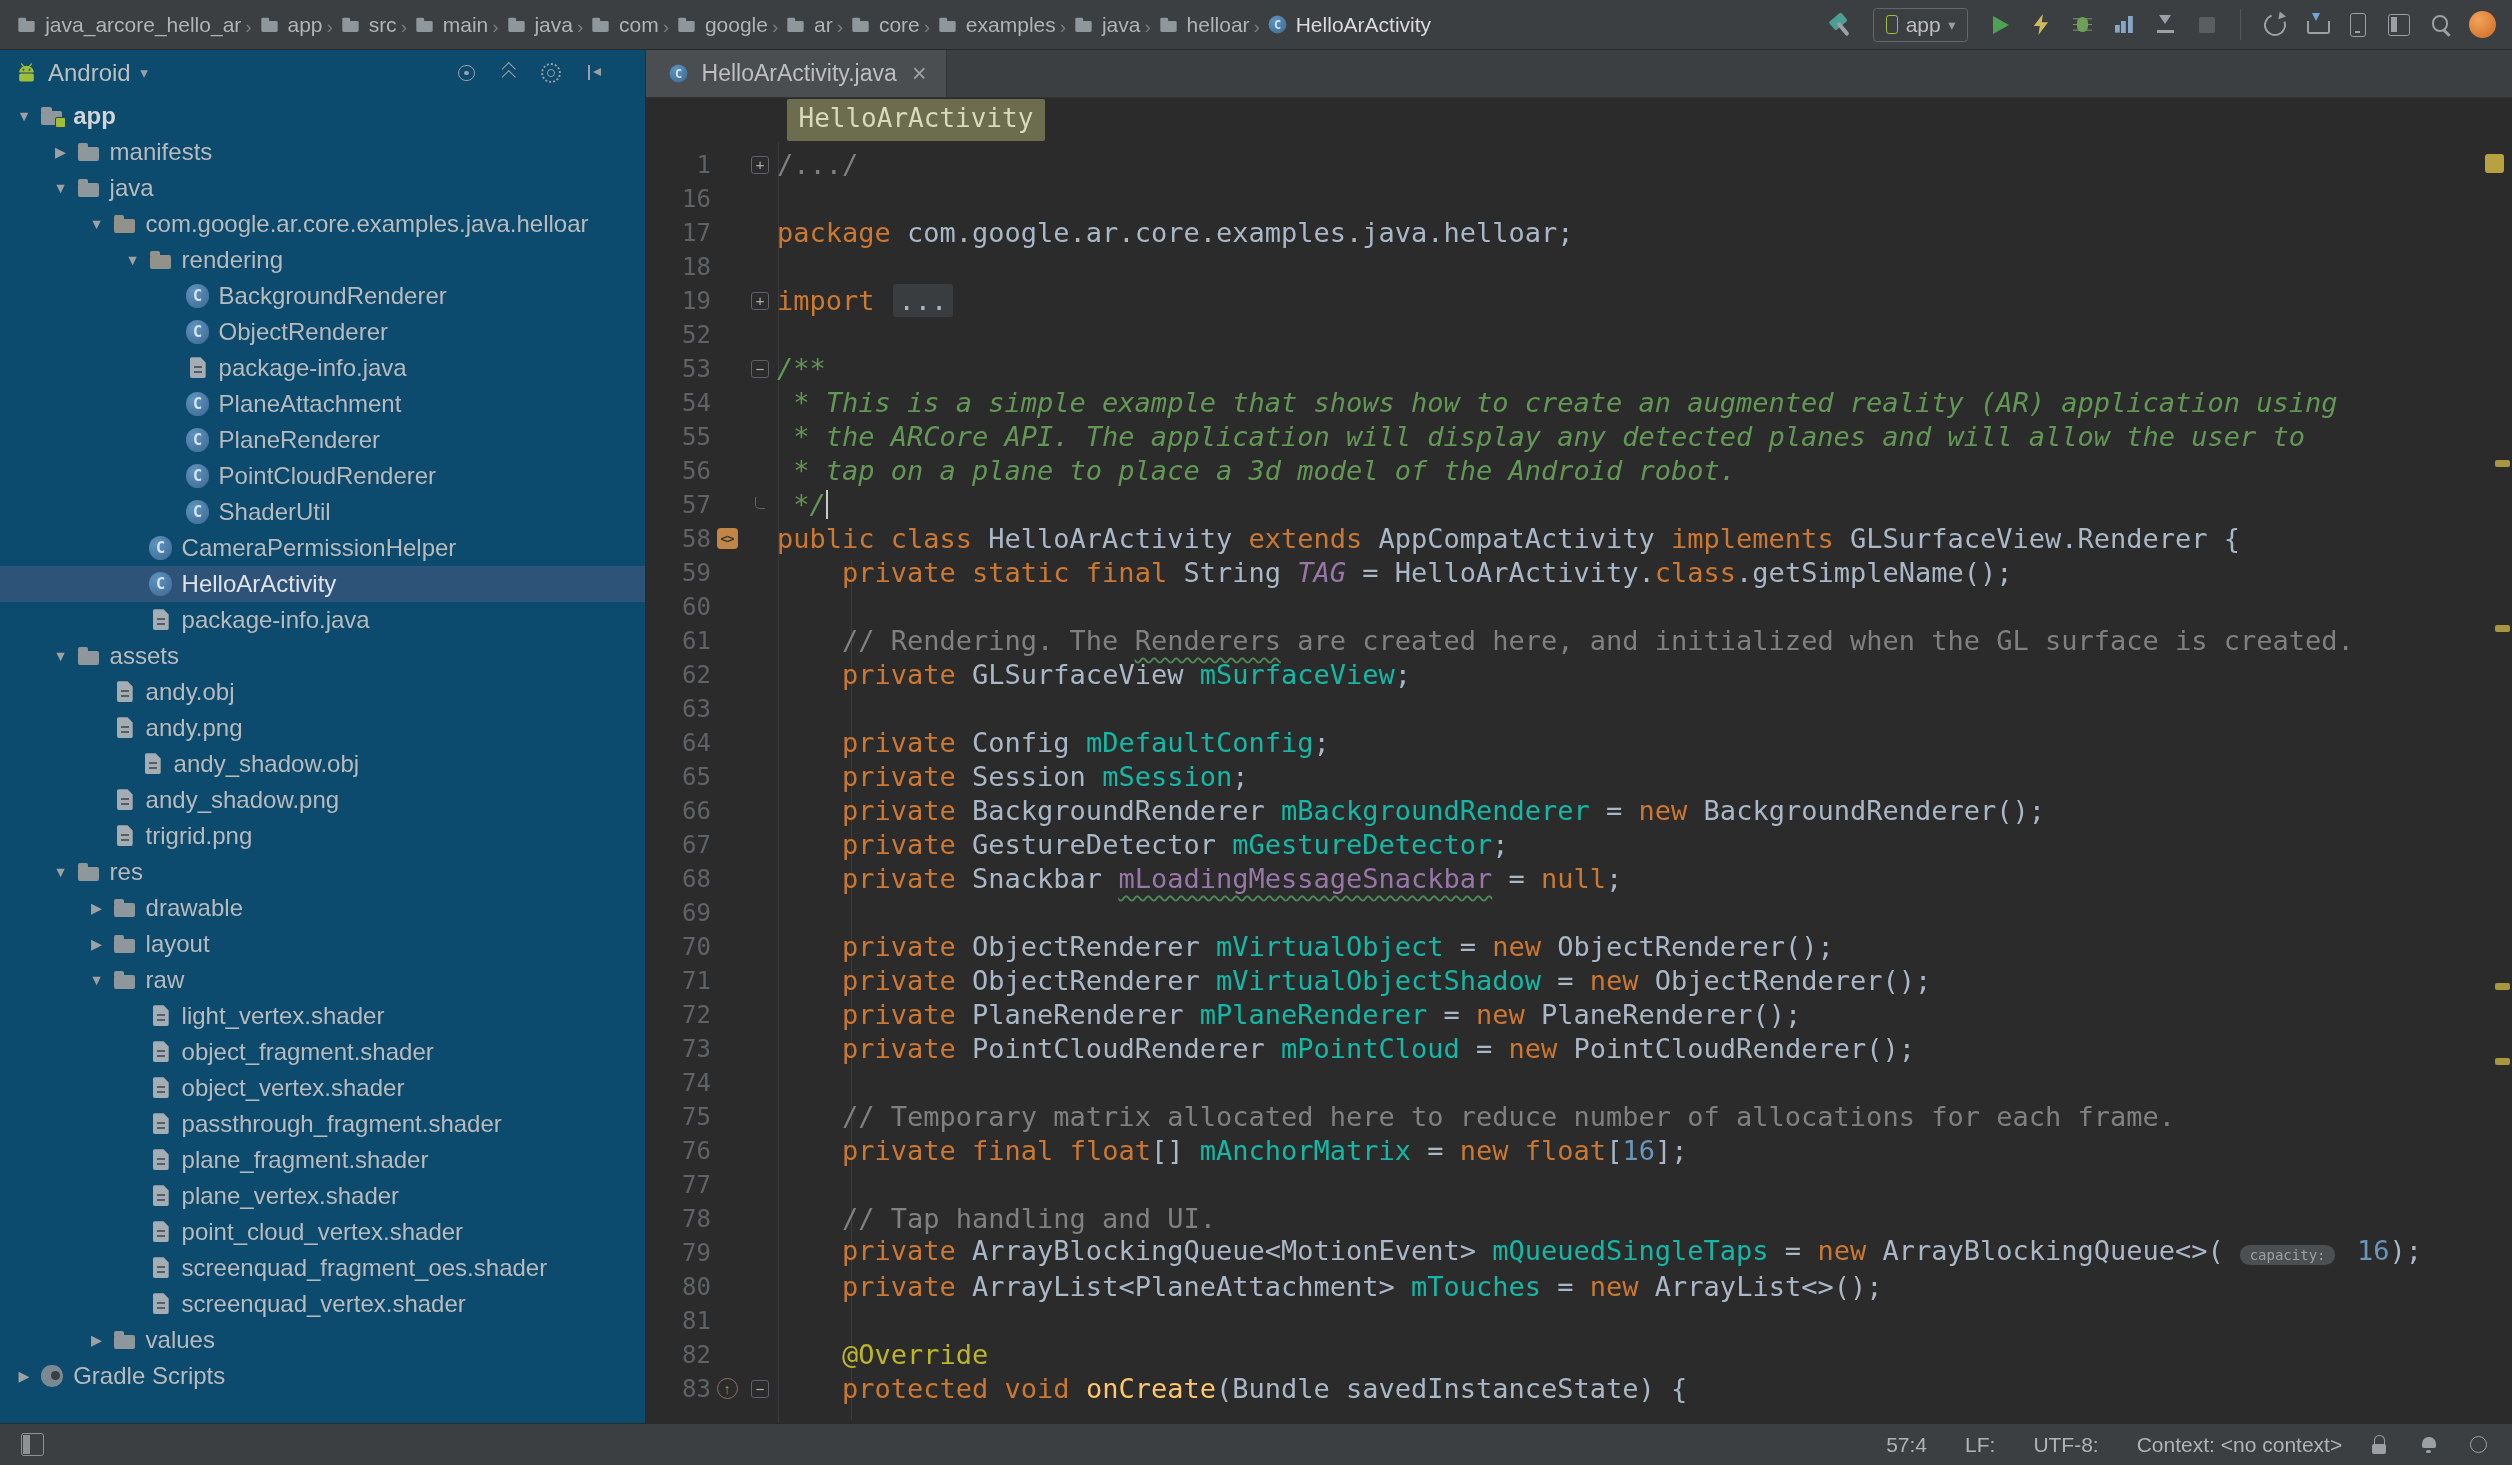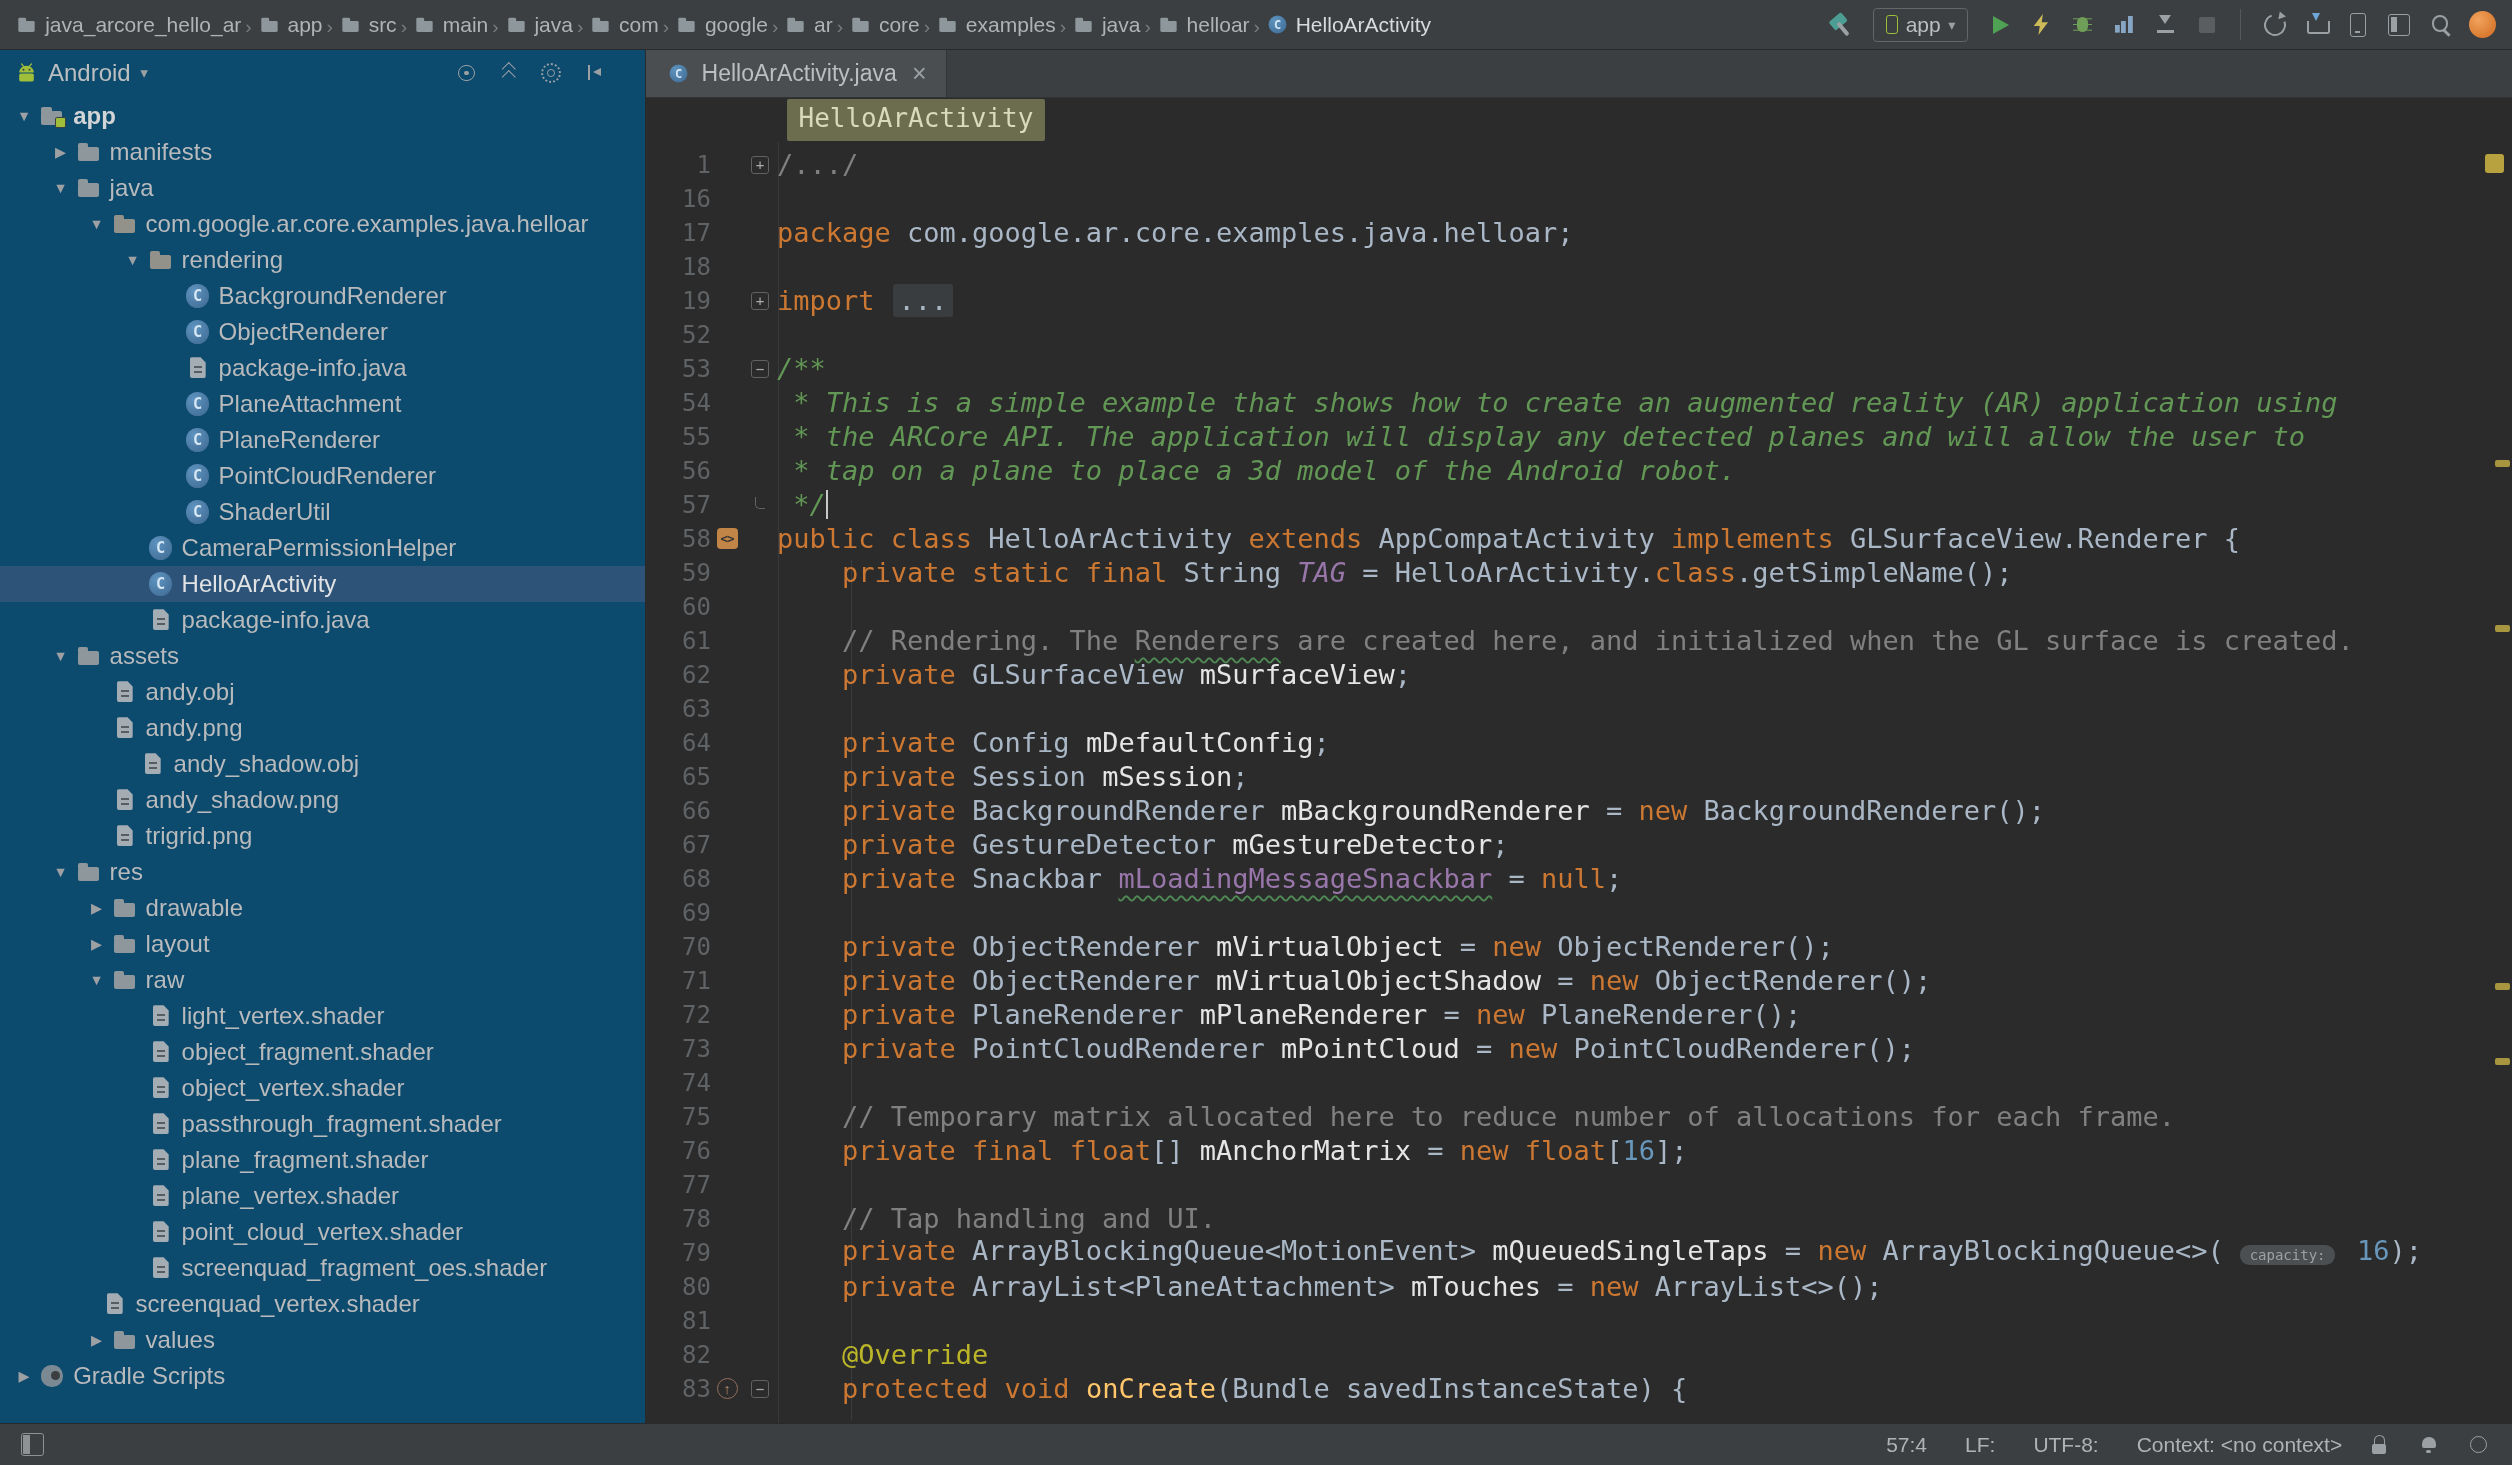--- a/index.html
+++ b/index.html
@@ -95,21 +95,21 @@
   .code-area{flex:1;position:relative;overflow:hidden}
   .gutter-sep{position:absolute;left:132px;top:0;bottom:0;width:1px;background:#37393b}
   #code-lines{padding-top:5.7px;position:relative}
   .cl{display:flex;height:34px;align-items:center}
   .ln{width:65px;flex:none;text-align:right;color:#606366;font:24px/34px "DejaVu Sans Mono",monospace}
   .gi{width:32px;flex:none;display:flex;align-items:center;justify-content:center}
   .fl{width:34px;flex:none;display:flex;align-items:center;justify-content:center}
   .cd{white-space:pre;font:27px/34px "DejaVu Sans Mono",monospace;color:#a9b7c6}
   .tk-k{color:#cc7832}
   .tk-p{color:#a9b7c6}
-  .tk-f{color:#e5e5e5}
+  .tk-f{color:#14b8a6}
   .tk-sf{color:#9876aa;font-style:italic}
   .tk-n{color:#6897bb}
   .tk-c{color:#808080}
   .tk-d{color:#629755;font-style:italic}
   .tk-a{color:#bbb529}
   .tk-m{color:#ffc66b}
   .tk-cwavy{color:#808080}
   .tk-fwavy{color:#9876aa}
   .tk-cwavy,.tk-fwavy{text-decoration-line:underline;text-decoration-style:wavy;text-decoration-color:#4f8a55;text-decoration-thickness:1.9px;text-underline-offset:6.7px}
   .tk-fold{color:#a9b7c6;background:#3a3d3f;border-radius:2.9px;padding:1px 5.7px;margin:0 1.9px}
@@ -413,21 +413,21 @@
           <div class="tree-row" style="padding-left: 118px;">
             <span class="arrow"></span>
             <span class="ic ic-file"></span>
             <span class="tree-label">point_cloud_vertex.shader</span>
           </div>
           <div class="tree-row" style="padding-left: 118px;">
             <span class="arrow"></span>
             <span class="ic ic-file"></span>
             <span class="tree-label">screenquad_fragment_oes.shader</span>
           </div>
-          <div class="tree-row" style="padding-left: 72px;">
+          <div class="tree-row" style="padding-left: 118px;">
             <span class="arrow"></span>
             <span class="ic ic-file"></span>
             <span class="tree-label">screenquad_vertex.shader</span>
           </div>
           <div class="tree-row" style="padding-left: 82px;">
             <span class="arrow">▶</span>
             <span class="ic ic-folder"></span>
             <span class="tree-label">values</span>
           </div>
           <div class="tree-row" style="padding-left: 9.6px;">

